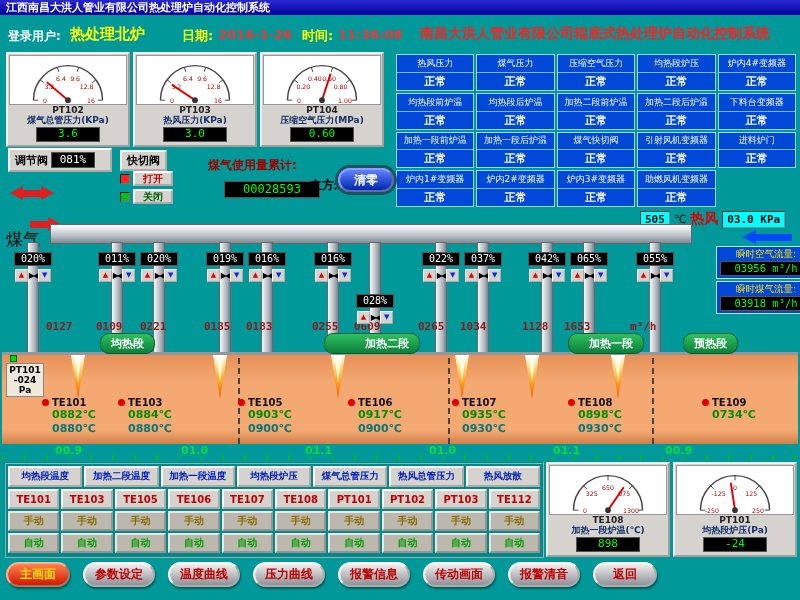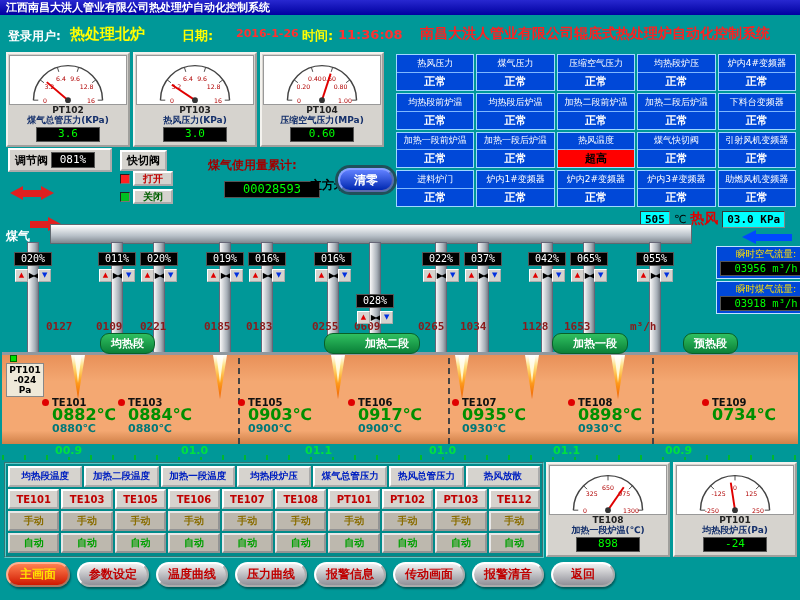--- a/index.html
+++ b/index.html
@@ -5,21 +5,21 @@
   *{box-sizing:border-box;margin:0;padding:0;}
   html,body{width:800px;height:600px;}
   body{position:relative;background:#009898;font-family:"DejaVu Sans","Liberation Sans",sans-serif;overflow:hidden;}
 
   .titlebar{position:absolute;left:0;top:0;width:800px;height:15px;background:linear-gradient(#2828d0,#0000a0);color:#fff;font-size:11px;font-weight:bold;line-height:15px;padding-left:6px;}
 
   .ib{position:absolute;white-space:nowrap;}
   .login-label{left:8px;top:28px;color:#fff;font-size:12px;font-weight:bold;}
   .login-value{left:70px;top:25px;color:#ffff00;font-size:15px;font-weight:bold;}
   .date-label{left:182px;top:27px;color:#ffff00;font-size:13px;font-weight:bold;}
-  .date-value{left:236px;top:27px;color:#ff3030;font-size:11px;font-weight:bold;}
+  .date-value{left:218px;top:27px;color:#ff3030;font-size:13px;font-weight:bold;}
   .time-label{left:302px;top:27px;color:#ffff00;font-size:13px;font-weight:bold;}
   .time-value{left:338px;top:27px;color:#ff3030;font-size:13px;font-weight:bold;}
   .marquee{left:420px;top:25px;width:376px;overflow:hidden;color:#ff2020;font-size:14px;font-weight:bold;}
 
   #top-gauges{position:absolute;left:6px;top:52px;display:flex;}
   #bottom-gauges{position:absolute;left:546px;top:462px;display:flex;}
   .gauge-panel{width:124px;height:95px;background:#d6d3ce;border:2px outset #f4f2ee;margin-right:3px;display:flex;flex-direction:column;align-items:center;padding-top:1px;}
   .gauge-dial{width:118px;height:50px;background:#ffffff;border:1px solid #999;}
   .gauge-tag{font-size:9px;font-weight:bold;color:#222;line-height:10px;}
   .gauge-label{font-size:9px;color:#15306b;font-weight:bold;line-height:11px;white-space:nowrap;}
@@ -58,21 +58,21 @@
   #gas-total-lcd{position:absolute;left:224px;top:181px;width:96px;height:17px;font-size:12px;line-height:14px;}
   #gas-total-unit{position:absolute;left:310px;top:177px;font-size:12px;font-weight:bold;color:#000;}
   #clear-btn{position:absolute;left:338px;top:168px;width:56px;height:24px;border-radius:12px;background:linear-gradient(#6080ff,#0028b0);color:#fff;font-size:12px;font-weight:bold;text-align:center;line-height:21px;border:2px outset #88a0ff;box-shadow:0 0 0 3px #20505a;}
 
   #hotair-row{position:absolute;left:640px;top:210px;display:flex;align-items:center;gap:4px;}
   .cyanlcd{background:#00ffff;border:1px inset #888;color:#000;font-weight:bold;font-size:11px;padding:1px 4px;font-family:"DejaVu Sans Mono","Liberation Mono",monospace;white-space:nowrap;}
   #hotair-unit{color:#000;font-size:11px;}
   #hotair-label{color:#e00000;font-size:14px;font-weight:bold;}
   #hotair-arrow{position:absolute;left:742px;top:230px;display:flex;align-items:center;}
   #gas-arrow{position:absolute;left:30px;top:217px;display:flex;align-items:center;}
-  #gas-label{position:absolute;left:6px;top:228px;color:#ffffff;font-size:12px;font-weight:bold;}
+  #gas-label{position:absolute;left:6px;top:228px;color:#000000;font-size:17px;font-weight:normal;}
 
   #hpipe{position:absolute;left:50px;top:224px;width:642px;height:20px;background:linear-gradient(#ffffff,#b8c0c8 60%,#808890);border:1px solid #606870;}
   #pipe-layer{position:absolute;left:0;top:0;width:800px;height:600px;}
   .vpipe{position:absolute;top:242px;width:12px;height:112px;background:linear-gradient(90deg,#f8f8f8,#a8b0b8 70%,#787f88);border:1px solid #667;}
   .valve-col{position:absolute;top:252px;width:38px;z-index:3;}
   .valve-pct{width:38px;height:14px;font-size:10px;line-height:12px;color:#fff;}
   .valve-ctrl{display:flex;margin-top:3px;align-items:center;justify-content:center;gap:1px;}
   .vbtn{width:13px;height:13px;background:#d6d3ce;border:1px outset #fff;font-size:7px;line-height:11px;text-align:center;}
   .vbtn.up{color:#e00000;} .vbtn.down{color:#0030e0;}
   .bowtie{font-size:8px;color:#000;line-height:13px;letter-spacing:-2px;}
@@ -85,38 +85,38 @@
   .flow-lcd{width:92px;height:15px;margin:0 auto;font-size:10.5px;line-height:13px;}
 
   #furnace{position:absolute;left:2px;top:352px;width:796px;height:92px;background:linear-gradient(#e89058,#f4a872 30%,#f4a872 85%,#d08048);border-top:3px solid #90989f;}
   .zone-divider{position:absolute;top:3px;height:86px;border-left:2px dashed #444;}
   .flame{position:absolute;top:0;width:20px;height:44px;background:linear-gradient(#ffffff 0%,#ffe080 25%,#ffa020 60%,#f06000 100%);clip-path:polygon(15% 0,85% 0,50% 100%);}
   .flame-core{position:absolute;left:5px;top:0;width:10px;height:28px;background:linear-gradient(#ffffff,#fff3b0);clip-path:polygon(15% 0,85% 0,50% 100%);}
   .temp-group{position:absolute;top:42px;}
   .temp-tagrow{display:flex;align-items:center;gap:3px;}
   .red-dot{width:7px;height:7px;background:#e00000;border-radius:50%;}
   .temp-tag{font-size:10px;font-weight:bold;color:#111;}
-  .temp-v1{color:#008f00;font-size:16px;font-weight:bold;margin-left:10px;line-height:14px;}
+  .temp-v1{color:#008f00;font-size:11px;font-weight:bold;margin-left:10px;line-height:14px;}
   .temp-v2{color:#007878;font-size:11px;font-weight:bold;margin-left:10px;line-height:14px;}
   #pt-badge{position:absolute;left:4px;top:8px;width:38px;background:#efe9d9;border:1px solid #888;font-size:9px;font-weight:bold;text-align:center;line-height:10px;color:#000;padding:1px;}
   #pt-dot{position:absolute;left:8px;top:0;width:7px;height:7px;background:#00e000;border:1px solid #060;}
 
   #ratio-strip{position:absolute;left:2px;top:446px;width:796px;height:14px;background-image:repeating-linear-gradient(90deg,#00b830 0 2px,transparent 2px 22px);background-size:100% 5px;background-position:left bottom;background-repeat:no-repeat;}
   .ratio-num{position:absolute;top:-2px;color:#00e040;font-size:11px;font-weight:bold;background:#009898;padding:0 3px;}
 
   #bottom-left{position:absolute;left:4px;top:462px;width:540px;height:96px;border:2px groove #60c8c8;background:#008a8a;padding:2px;display:flex;flex-direction:column;gap:2px;}
   #loop-btn-row{display:flex;gap:2px;height:21px;}
   .loop-btn{flex:1;background:#d6d3ce;border:2px outset #fff;color:#0020c0;font-size:9.5px;font-weight:bold;display:flex;align-items:center;justify-content:center;white-space:nowrap;}
   #tag-row,#manual-row,#auto-row{display:flex;gap:2px;height:20px;}
   .tag-box{flex:1;background:#d6d3ce;border:2px outset #fff;color:#c00000;font-size:10px;font-weight:bold;display:flex;align-items:center;justify-content:center;}
   .mode-btn{flex:1;border:2px outset #e8e8e8;font-size:10px;font-weight:bold;display:flex;align-items:center;justify-content:center;background:#bdb8ae;}
   .mode-btn.manual{color:#8a6d00;}
   .mode-btn.auto{color:#00a000;}
 
-  #nav-row{position:absolute;left:6px;top:562px;display:flex;gap:7px;}
+  #nav-row{position:absolute;left:6px;top:562px;display:flex;gap:13px;}
   .nav-btn{min-width:64px;padding:0 10px;height:25px;border-radius:13px;background:linear-gradient(#f0f0f0,#909098);border:2px outset #fff;color:#c00000;font-size:12px;font-weight:bold;display:flex;align-items:center;justify-content:center;box-shadow:1px 2px 2px rgba(0,0,0,.4);white-space:nowrap;}
   .nav-btn.primary{background:linear-gradient(#ff8050,#d01800);color:#ffe000;border-color:#ffb090;}
 </style>
 </head>
 <body>
 
 <div class="titlebar">
   <span>江西南昌大洪人管业有限公司热处理炉自动化控制系统</span>
 </div>
 
@@ -239,24 +239,20 @@
     </div>
     <div class="status-cell">
       <div class="status-label">加热一段前炉温</div>
       <div class="status-value">正常</div>
     </div>
     <div class="status-cell">
       <div class="status-label">加热一段后炉温</div>
       <div class="status-value">正常</div>
     </div>
     <div class="status-cell">
-      <div class="status-label">热风温度</div>
-      <div class="status-value alarm">超高</div>
-    </div>
-    <div class="status-cell">
       <div class="status-label">煤气快切阀</div>
       <div class="status-value">正常</div>
     </div>
     <div class="status-cell">
       <div class="status-label">引射风机变频器</div>
       <div class="status-value">正常</div>
     </div>
     <div class="status-cell">
       <div class="status-label">进料炉门</div>
       <div class="status-value">正常</div>
@@ -439,21 +435,21 @@
     <span class="flow-num" style="left: 246px;">0183</span>
     <span class="flow-num" style="left: 312px;">0255</span>
     <span class="flow-num" style="left: 354px;">0609</span>
     <span class="flow-num" style="left: 418px;">0265</span>
     <span class="flow-num" style="left: 460px;">1034</span>
     <span class="flow-num" style="left: 522px;">1128</span>
     <span class="flow-num" style="left: 564px;">1653</span>
     <span class="flow-num" style="left: 630px;">m³/h</span>
     <div class="zone-badge" style="left: 100px;">均热段</div>
     <div class="zone-badge" style="left: 324px; padding-left: 40px;">加热二段</div>
-    <div class="zone-badge" style="left: 552px; padding-left: 20px;">加热一段</div>
+    <div class="zone-badge" style="left: 568px; padding-left: 20px;">加热一段</div>
     <div class="zone-badge" style="left: 683px;">预热段</div>
   </div>
 
 <div class="flow-box" id="air-flow-box">
   <div class="flow-label">瞬时空气流量:</div>
   <div class="lcd flow-lcd">03956 m³/h</div>
 </div>
 <div class="flow-box" id="gas-flow-box">
   <div class="flow-label">瞬时煤气流量:</div>
   <div class="lcd flow-lcd">03918 m³/h</div>

